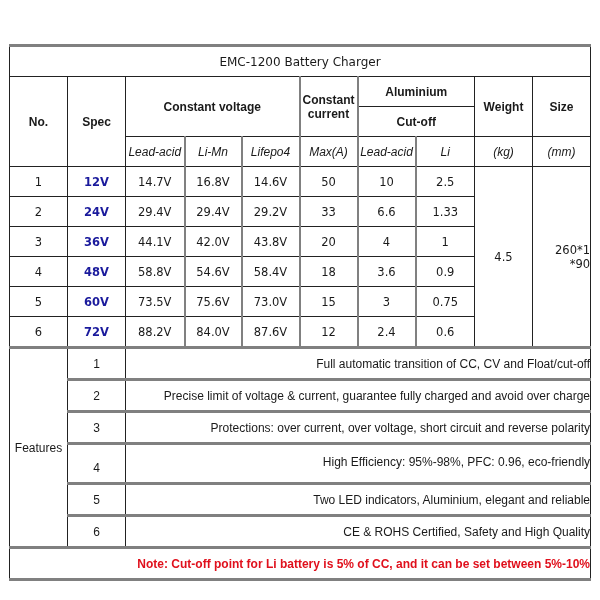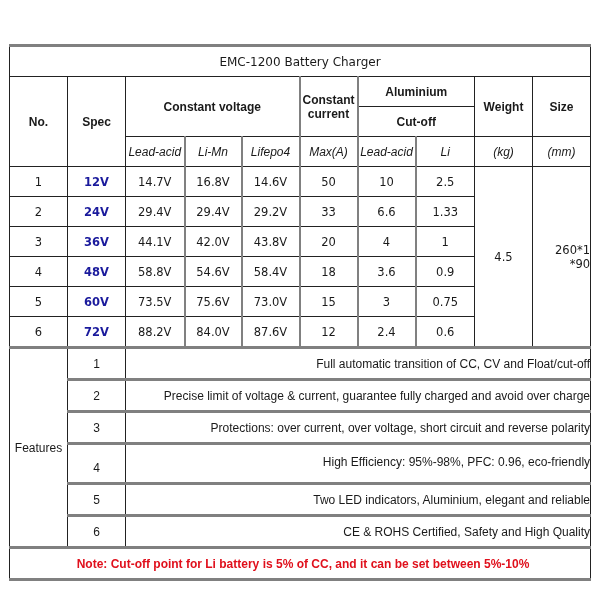--- a/index.html
+++ b/index.html
@@ -10,21 +10,21 @@
   .gray-top { border-top: 3px solid #808080; }
   .gray-v { border-left: 2.5px solid #808080; }
   .title { font-family: "DejaVu Sans", sans-serif; font-size: 12px; height: 29px; border-top: 3px solid #808080; }
   .hdr { font-weight: bold; font-size: 12px; }
   .sub { font-size: 12px; height: 29px; font-style: italic; }
   .data td { height: 29px; font-family: "DejaVu Sans", sans-serif; font-size: 11.5px; }
   .spec { color: #1a1a9c; font-weight: bold; }
   .feat td { height: 29px; font-size: 12px; }
   .feat .ftext { text-align: right; padding-left: 16px; }
   .feat-label { font-size: 12px; }
-  .note { color: #e0101c; font-weight: bold; text-align: center; padding-left: 6px; height: 29px; font-size: 12px; border-top: 3px solid #808080; border-bottom: 3px solid #808080; }
+  .note { color: #e0101c; font-weight: bold; text-align: right; padding-left: 6px; height: 29px; font-size: 12px; border-top: 3px solid #808080; border-bottom: 3px solid #808080; }
 </style>
 </head>
 <body>
 
 <div class="sheet">
 <table>
   <colgroup>
     <col style="width:58px">
         <col style="width:58px">
         <col style="width:59px">

